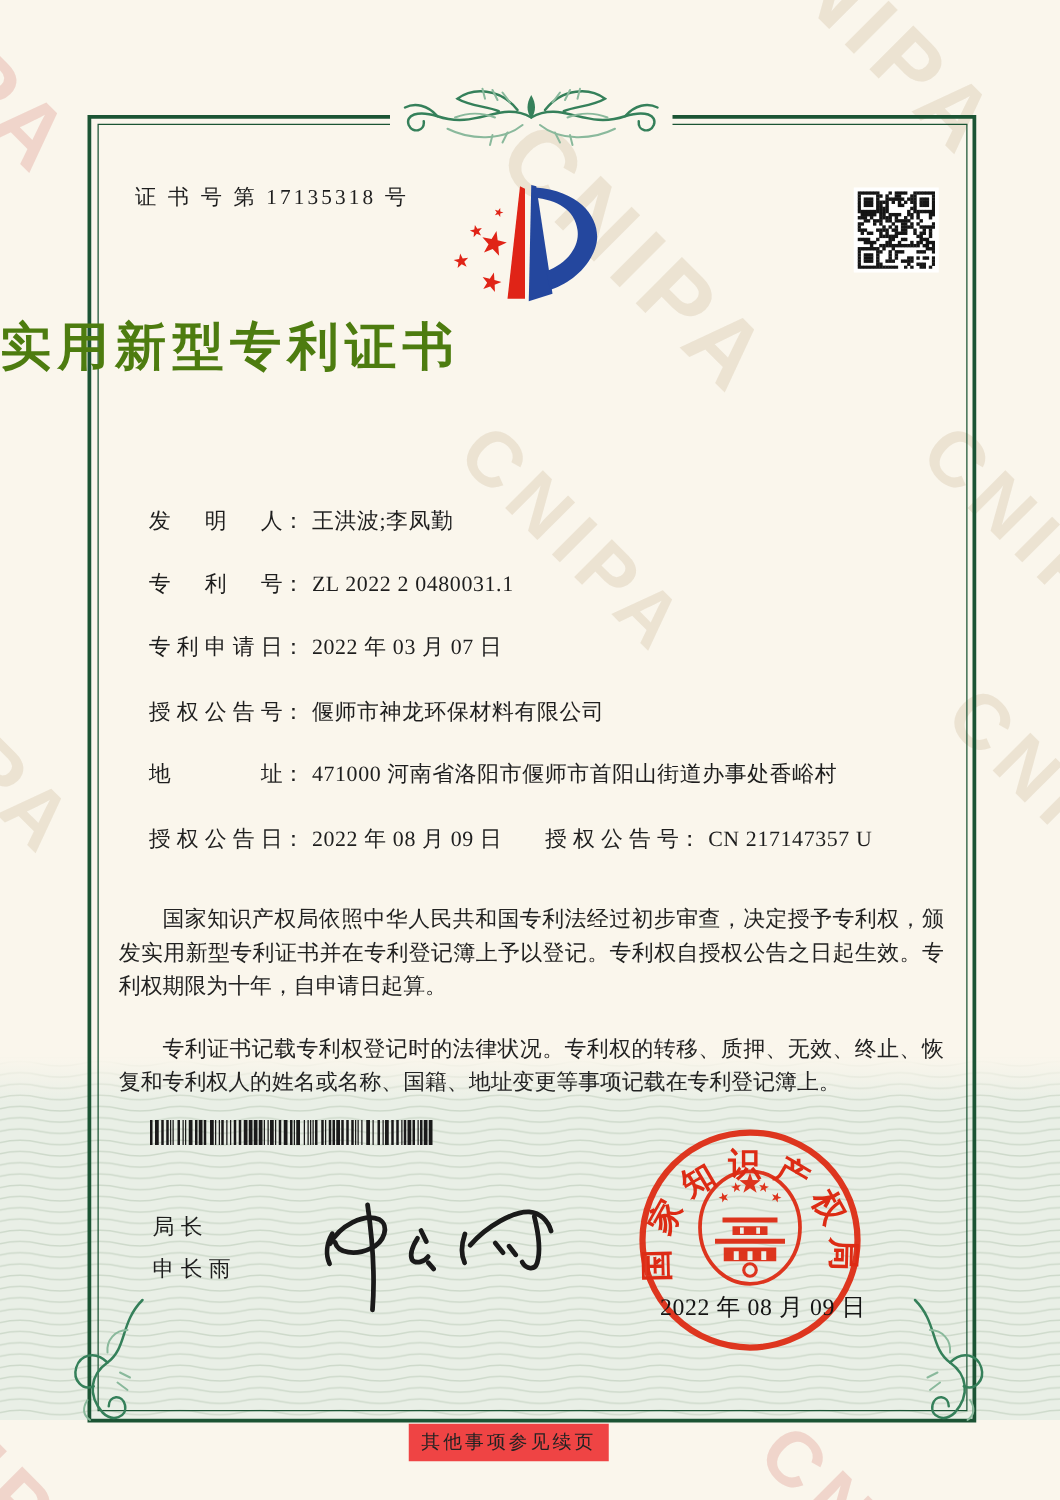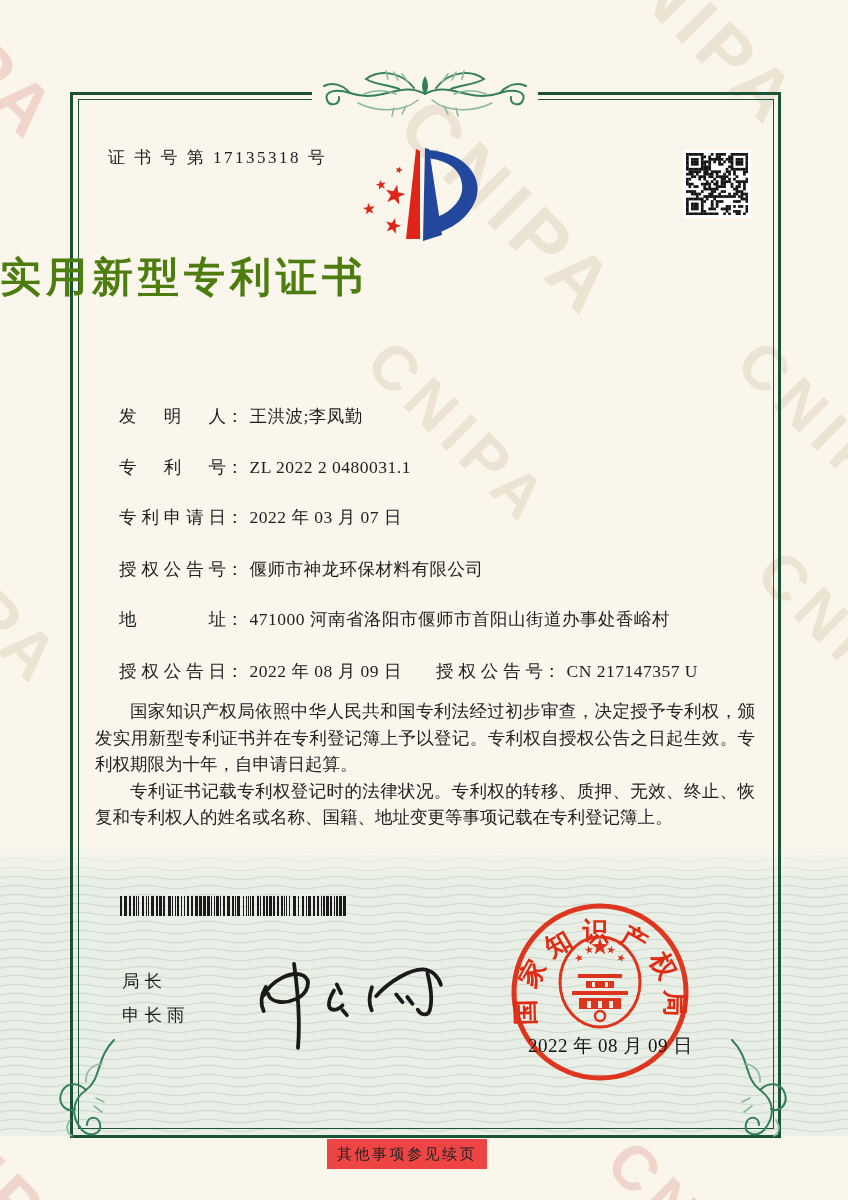--- a/index.html
+++ b/index.html
@@ -44,21 +44,21 @@
     font-size:41px;font-weight:bold;letter-spacing:5px;color:#4d7c0f;}
   
   .frow{position:absolute;left:119px;width:650px;font-size:17.5px;white-space:nowrap;}
   .flabel{display:inline-block;width:107px;text-align:justify;text-align-last:justify;vertical-align:bottom;}
   .fcolon{display:inline-block;margin-right:6px;}
   .fvalue{letter-spacing:0.5px;}
   .fpair2{position:absolute;left:317px;top:0;}
   
   .body-text{position:absolute;left:95px;top:698px;width:660px;
     font-size:17.5px;line-height:26.5px;text-align:justify;color:#222;}
-  .body-text p{text-indent:2em;}
+  .body-text p{text-indent:2em;margin-top:24px;}
   
   .barcode{position:absolute;left:120px;top:896px;}
   .director-label{position:absolute;left:122px;top:969px;font-size:17.5px;letter-spacing:5px;}
   .director-name{position:absolute;left:122px;top:1003px;font-size:17.5px;letter-spacing:5px;text-align:right;}
   .signature{position:absolute;left:240px;top:928px;}
   .seal{position:absolute;left:506px;top:898px;}
   .seal-date{position:absolute;left:528px;top:1033px;font-size:19px;letter-spacing:0.5px;color:#151515;white-space:nowrap;}
   .page-footer{position:absolute;left:0;top:1096px;width:811px;text-align:center;
     font-size:15.5px;letter-spacing:3px;}
   .cont-box{position:absolute;left:327px;top:1139px;width:160px;height:30px;

